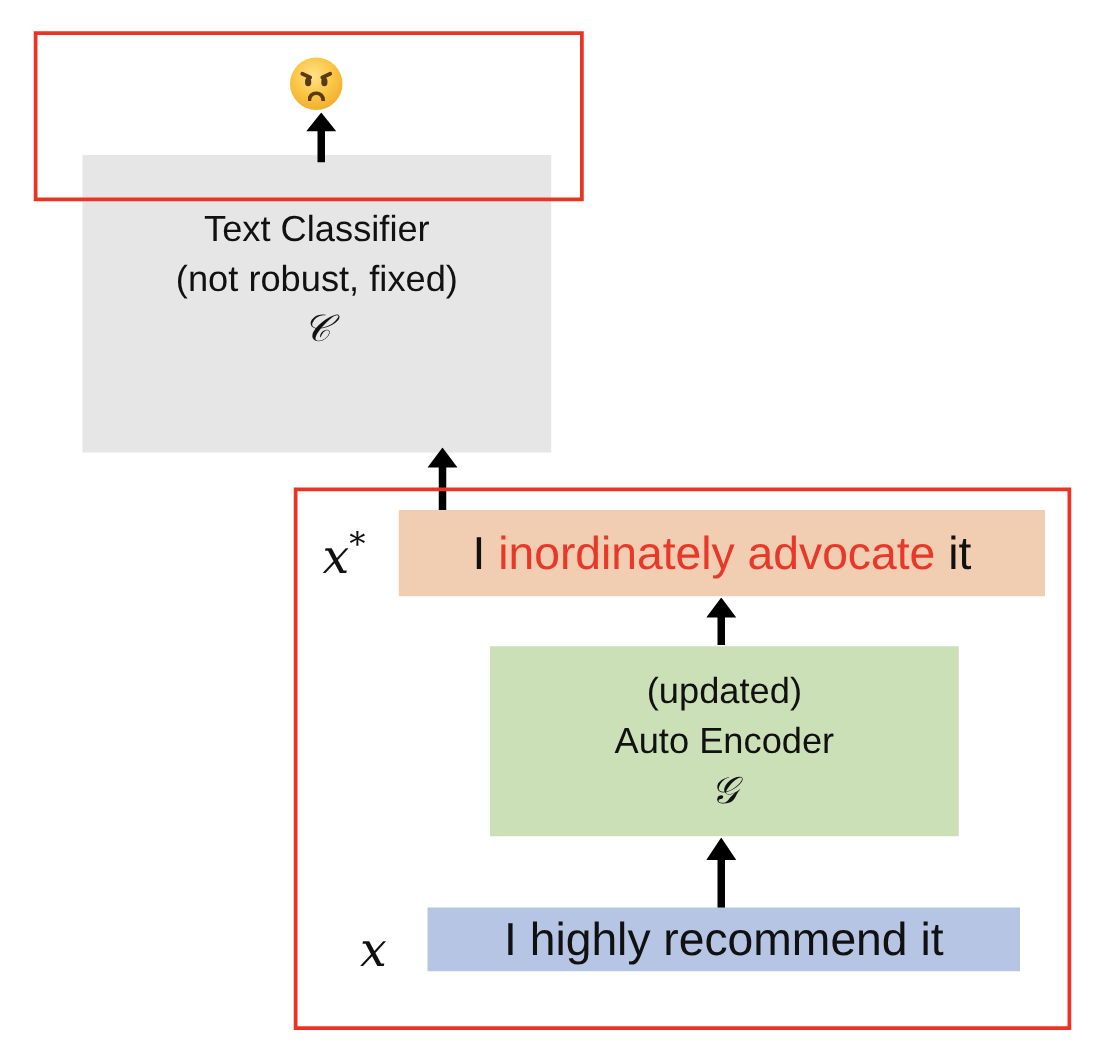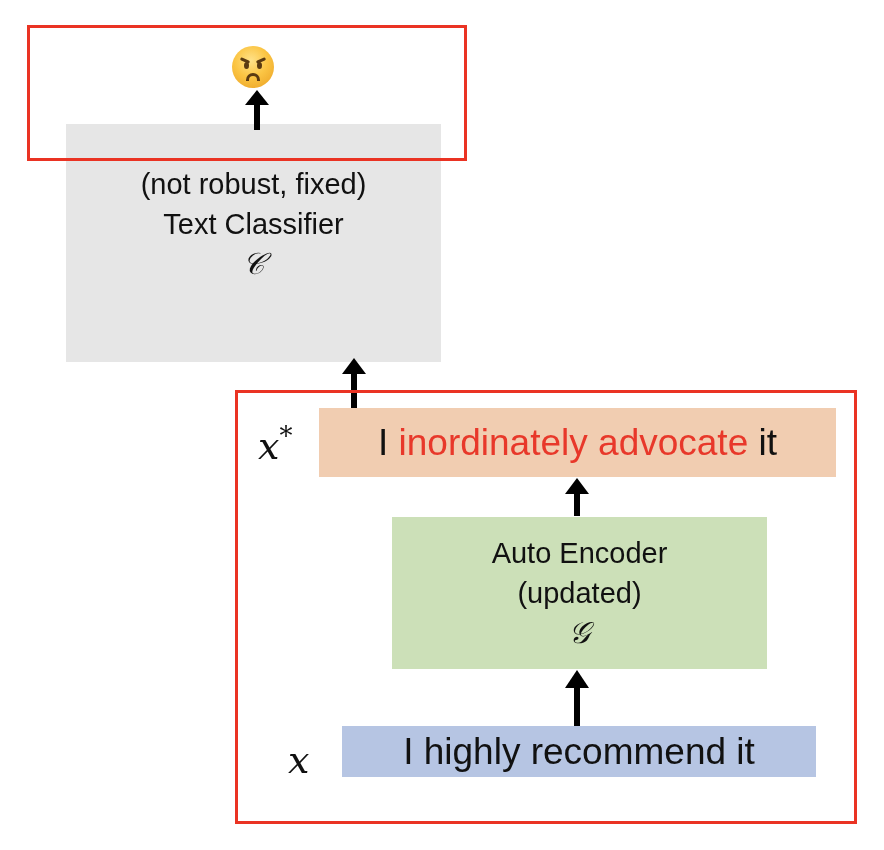--- a/index.html
+++ b/index.html
@@ -22,22 +22,22 @@
     background: radial-gradient(circle at 45% 35%, #FFE28A 0%, #FBC544 45%, #E99E21 100%);
   }
   .brow { position:absolute; width: 10px; height: 3px; background:#5a3a12; top: 13px; border-radius: 2px; }
   .eye { position:absolute; width: 5px; height: 7px; background:#5a3a12; border-radius: 50%; top: 16px; }
   .mouth { position:absolute; left: 14px; top: 27px; width: 14px; height: 8px; border: 3px solid #5a3a12; border-bottom: none; border-radius: 10px 10px 0 0; box-sizing: border-box; }
 </style>
 </head>
 <body>
 
 <div class="box gray" style="left:66px; top:124px; width:375px; height:238px; padding-top:6px;">
+  <div class="boxtext">Text Classifier</div>
   <div class="boxtext">(not robust, fixed)</div>
-  <div class="boxtext">Text Classifier</div>
   <div class="boxtext math" style="font-size:30px;">𝒞</div>
   <div style="height:44px"></div>
 </div>
 
 <div class="redbox" style="left:27px; top:25px; width:440px; height:136px;"></div>
 
 <div class="emoji" style="left:232px; top:46px;">
   <div class="brow" style="left:8px; transform:rotate(25deg);"></div>
   <div class="brow" style="left:24px; transform:rotate(-25deg);"></div>
   <div class="eye" style="left:12px;"></div>
@@ -66,22 +66,22 @@
     <span style="white-space:pre;">I </span><span class="red-word">inordinately advocate</span><span style="white-space:pre;"> it</span>
   </div>
 </div>
 
 <svg class="arrow" style="left:565px; top:478px;" width="24" height="38">
   <polygon points="12,0 24,16 0,16" fill="#000"></polygon>
   <rect x="9" y="15" width="6" height="23" fill="#000"></rect>
 </svg>
 
 <div class="box green" style="left:392px; top:517px; width:375px; height:152px;">
+  <div class="boxtext">(updated)</div>
   <div class="boxtext">Auto Encoder</div>
-  <div class="boxtext">(updated)</div>
   <div class="boxtext math" style="font-size:30px;">𝒢</div>
 </div>
 
 <svg class="arrow" style="left:565px; top:670px;" width="24" height="58">
   <polygon points="12,0 24,18 0,18" fill="#000"></polygon>
   <rect x="9" y="17" width="6" height="41" fill="#000"></rect>
 </svg>
 
 <div class="abs math" style="left:288px; top:738px; font-size:38px; line-height:44px;">x</div>
 

